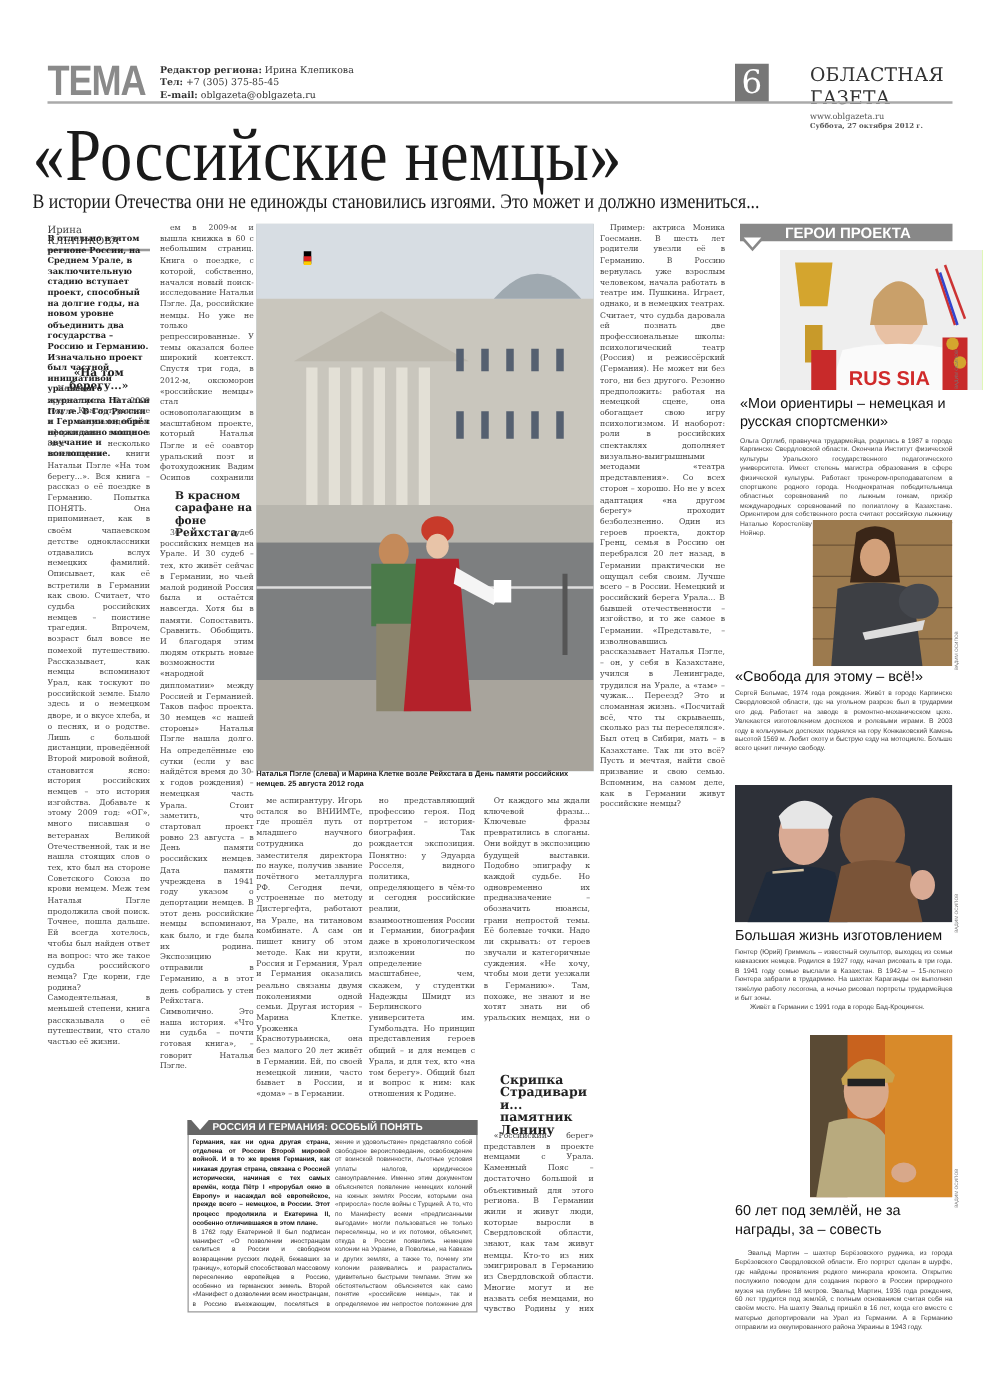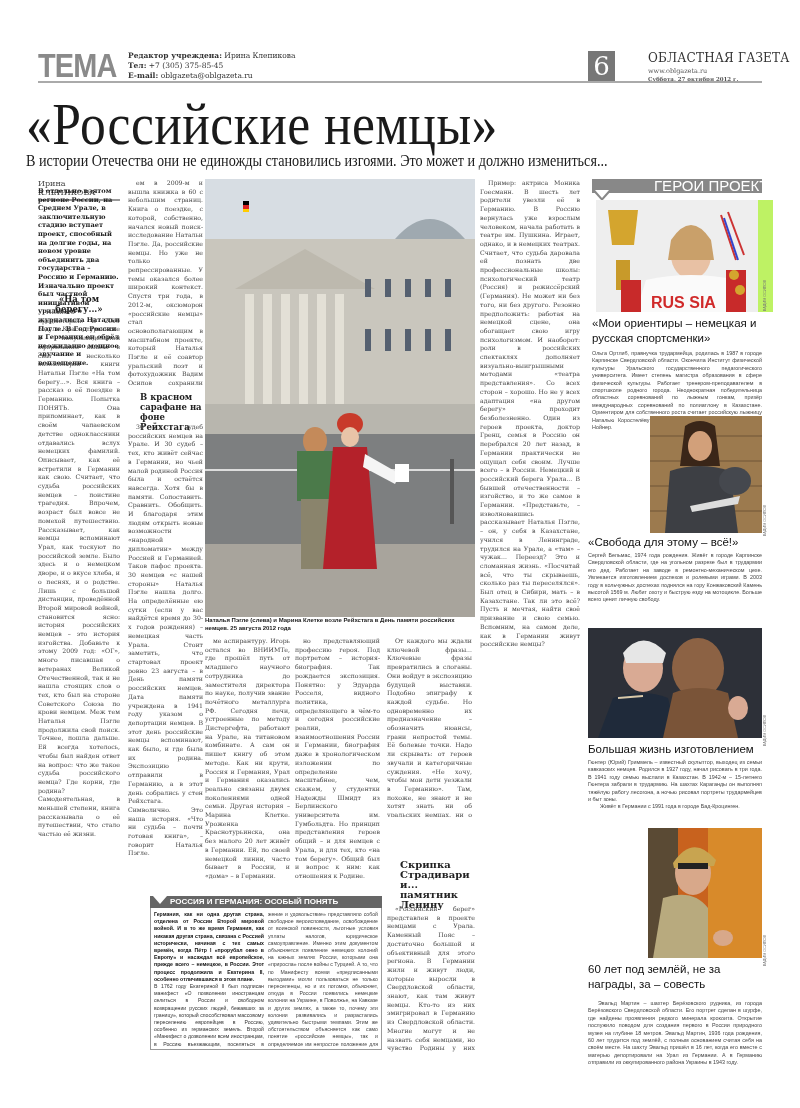--- a/index.html
+++ b/index.html
@@ -5,21 +5,21 @@
   *{box-sizing:border-box;margin:0;padding:0}
   html,body{width:800px;height:1108px;background:#fff;overflow:hidden}
   body{font-family:"DejaVu Serif",serif;color:#222;position:relative}
   .abs{position:absolute}
   
   #tema{left:38px;top:48px;font-family:"Liberation Sans",sans-serif;font-weight:bold;font-size:34px;color:#8a8a8a;letter-spacing:-1px;line-height:34px;transform:scaleX(.85);transform-origin:left}
   #editor{left:128px;top:51px;font-size:7.5px;line-height:10px;color:#333}
   #editor b{font-weight:bold}
   #pagenum{left:588px;top:51px;width:27px;height:31px;background:#777;color:#fff;font-size:26px;line-height:31px;text-align:center;font-family:"DejaVu Serif",serif}
   #masthead{left:648px;top:51px}
-  #masthead .n{font-size:12px;color:#333;letter-spacing:.2px}
+  #masthead .n{font-size:15px;color:#333;letter-spacing:.2px}
   #masthead .u{font-size:6.5px;color:#555;margin-top:2px}
   #masthead .d{font-size:5.5px;color:#555;margin-top:1px;font-weight:bold}
   #hdrline{left:38px;top:81px;width:724px;height:2px;background:#aaa}
   #headline{left:26px;top:92px;font-family:"Liberation Serif",serif;font-size:60px;line-height:64px;color:#1a1a1a;letter-spacing:.5px;transform:scaleX(.86);transform-origin:left}
   #subhead{left:26px;top:151px;font-family:"Liberation Serif",serif;font-size:16.5px;color:#1a1a1a;transform:scaleX(.86);transform-origin:left;white-space:nowrap}
   
   .col{font-size:6.2px;line-height:8.7px;color:#444;text-align:justify;overflow:hidden}
   .col p{text-indent:8px}
   #byline{left:38px;top:179px;width:82px;font-size:8px;color:#444;border-bottom:2px solid #999;padding-bottom:2px}
   #lead{left:38px;top:187px;width:82px;font-weight:bold;font-size:6.6px;line-height:8.6px;color:#222}
@@ -38,34 +38,34 @@
   #col5b{left:387px;top:905px;width:88px;height:150px}
   
   #sb{left:150px;top:896px;width:232px;height:154px;border:1px solid #999;background:#fff}
   #sb-head{left:150px;top:896px;width:232px;height:12px;background:#666;color:#fff;font-family:"Liberation Sans",sans-serif;font-weight:bold;font-size:8px;line-height:12px;padding-left:20px}
   #sb-tri{left:153px;top:896px;width:0;height:0;border-left:7px solid transparent;border-right:7px solid transparent;border-top:8px solid #fff}
   #sb-c1{left:154px;top:911px;width:110px;height:136px;font-family:"Liberation Sans",sans-serif;font-size:5.2px;line-height:7.2px;color:#333;text-align:justify;overflow:hidden}
   #sb-c1 .bold{font-weight:bold;color:#111}
   #sb-c2{left:268px;top:911px;width:110px;height:136px;font-family:"Liberation Sans",sans-serif;font-size:5.2px;line-height:7.2px;color:#444;text-align:justify;overflow:hidden}
   
   #heroes{left:592px;top:179px;width:170px;height:14px;background:#888}
-  #heroes-txt{left:654px;top:179px;font-family:"Liberation Sans",sans-serif;font-weight:normal;font-size:15px;line-height:14px;color:#fff}
+  #heroes-txt{left:628px;top:179px;font-family:"Liberation Sans",sans-serif;font-weight:bold;font-size:12px;line-height:14px;color:#fff}
   #heroes-tri{left:592px;top:190px;width:0;height:0;border-left:10px solid transparent;border-right:10px solid transparent;border-top:11px solid #888}
   #heroes-tri2{left:595px;top:190px;width:0;height:0;border-left:7px solid transparent;border-right:7px solid transparent;border-top:8px solid #fff}
   .rph{overflow:hidden}
   .credit{font-family:"Liberation Sans",sans-serif;font-size:3.8px;color:#777;writing-mode:vertical-rl;transform:rotate(180deg)}
   .rh{font-family:"Liberation Sans",sans-serif;font-weight:normal;font-size:11.5px;line-height:15px;color:#111}
   .rt{font-family:"Liberation Sans",sans-serif;font-size:5.4px;line-height:7.4px;color:#444;text-align:justify}
 </style>
 </head>
 <body>
 
 <div id="tema" class="abs">ТЕМА</div>
 <div id="editor" class="abs">
-  <div><b>Редактор учреждена:</b> <span>Ирина Клепикова</span></div>
+  <div><b>Редактор региона:</b> <span>Ирина Клепикова</span></div>
   <div><b>Тел:</b> <span>+7 (305) 375-85-45</span></div>
   <div><b>E-mail:</b> <span>oblgazeta@oblgazeta.ru</span></div>
 </div>
 <div id="pagenum" class="abs">6</div>
 <div id="masthead" class="abs">
   <div class="n">ОБЛАСТНАЯ ГАЗЕТА</div>
   <div class="u">www.oblgazeta.ru</div>
   <div class="d">Суббота, 27 октября 2012 г.</div>
 </div>
 <div id="hdrline" class="abs"></div>
@@ -157,21 +157,21 @@
   <span class="bold">Германия, как ни одна другая страна, отделена от России Второй мировой войной. И в то же время Германия, как никакая другая страна, связана с Россией исторически, начиная с тех самых времён, когда Пётр I «прорубал окно в Европу» и насаждал всё европейское, прежде всего – немецкое, в России. Этот процесс продолжила и Екатерина II, особенно отличившаяся в этом плане.</span><br>
   <span>В 1762 году Екатериной II был подписан манифест «О позволении иностранцам селиться в России и свободном возвращении русских людей, бежавших за границу», который способствовал массовому переселению европейцев в Россию, особенно из германских земель. Второй «Манифест о дозволении всем иностранцам, в Россию въезжающим, поселяться в которых губерниях они пожелают, и о дарованных им правах» был подписан в 1763 году. В этом документе детально описывались условия, «пожалования», обещанные переселенцам, например: «всем вольное отправление веры, – сказано в нём, – по их уставам и обрядам».</span>
 </div>
 <div id="sb-c2" class="abs">жение и удовольствие» представляло собой свободное вероисповедание, освобождение от воинской повинности, льготные условия уплаты налогов, юридическое самоуправление. Именно этим документом объясняется появление немецких колоний на южных землях России, которыми она «приросла» после войны с Турцией. А то, что по Манифесту всеми «предписанными выгодами» могли пользоваться не только переселенцы, но и их потомки, объясняет, откуда в России появились немецкие колонии на Украине, в Поволжье, на Кавказе и других землях, а также то, почему эти колонии развивались и разрастались удивительно быстрыми темпами. Этим же обстоятельством объясняется как само понятие «российские немцы», так и определяемое им непростое положение для немецкого населения. Ведь «российские немцы» – отнюдь не просто национальность. Это и определение – «российские немцы».</div>
 
 <div id="heroes" class="abs"></div>
 <div id="heroes-tri" class="abs"></div>
 <div id="heroes-tri2" class="abs"></div>
 <div id="heroes-txt" class="abs">ГЕРОИ ПРОЕКТА</div>
 
-<div class="abs rph" style="left:596px;top:200px;width:177px;height:112px;background:#bef264">
+<div class="abs rph" style="left:624px;top:200px;width:162px;height:112px;background:#bef264">
   <svg width="162" height="112">
     <rect width="162" height="112" fill="#eeeeee"></rect>
     <rect x="20" y="60" width="14" height="30" fill="#c89a2a"></rect>
     <path d="M12,10 L42,10 L38,45 L16,45 Z" fill="#d4a52e"></path>
     <ellipse cx="95" cy="55" rx="20" ry="24" fill="#e8c1a4"></ellipse>
     <path d="M75,40 Q95,10 115,40 L118,60 L72,60 Z" fill="#c9a06a"></path>
     <path d="M40,112 L50,80 Q95,70 140,80 L150,112 Z" fill="#fafafa"></path>
     <rect x="25" y="80" width="20" height="32" fill="#c82a2a"></rect>
     <rect x="130" y="70" width="20" height="42" fill="#c82a2a"></rect>
     <text x="55" y="108" font-family="Liberation Sans, sans-serif" font-size="16" font-weight="bold" fill="#d02a2a">RUS SIA</text>

